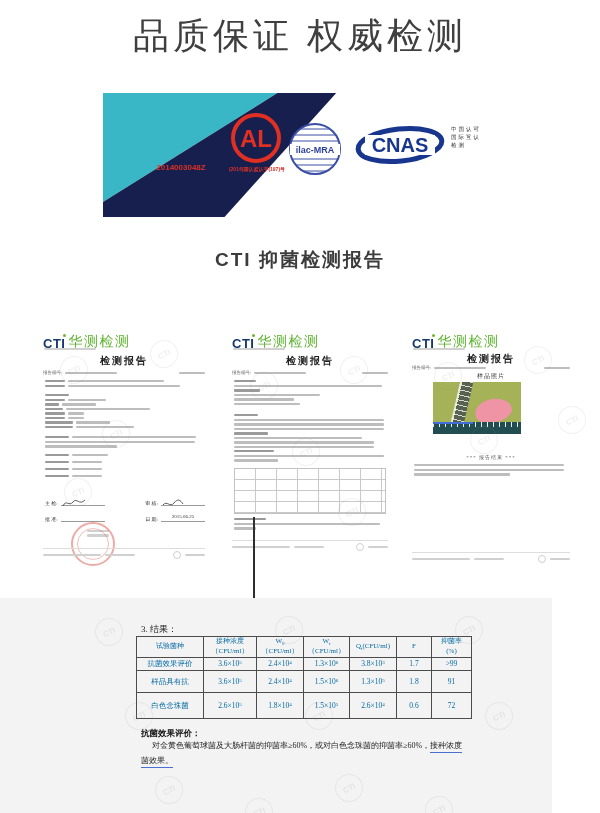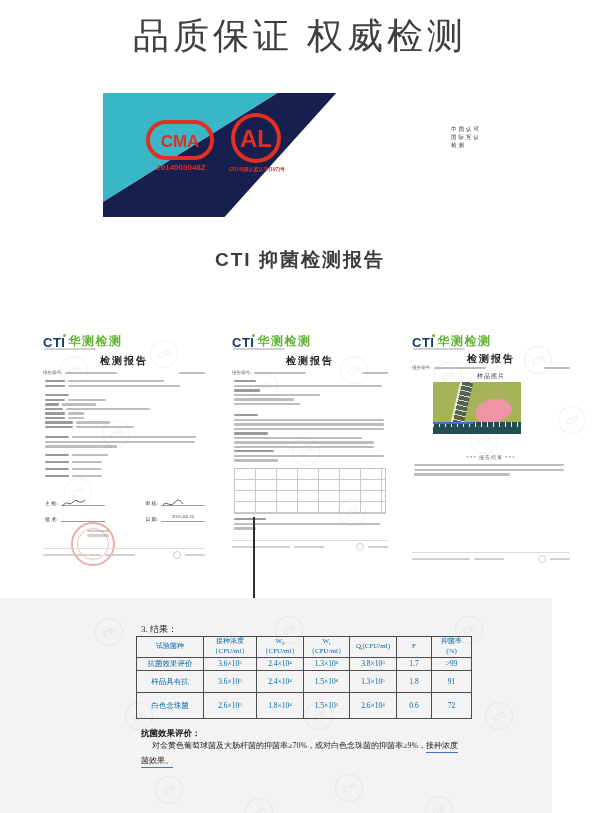--- a/index.html
+++ b/index.html
@@ -25,21 +25,21 @@
 
   
   .pg{position:absolute;background:#fff}
   .pgL{left:35px;top:328px;width:178px;height:236px}
   .pgM{left:224px;top:328px;width:172px;height:228px}
   .pgR{left:404px;top:328px;width:174px;height:240px}
 
   .cti{position:absolute;left:8px;top:6px;line-height:1;white-space:nowrap}
   .cti b{font-size:13px;color:#15386b;letter-spacing:.5px;font-family:"Liberation Sans",sans-serif}
   .cti .dot{display:inline-block;width:3px;height:3px;background:#6cb52d;border-radius:50%;vertical-align:top;margin:0 2px 0 -2px}
-  .cti .cn{font-size:12px;color:#5fb231;font-weight:700;letter-spacing:1.5px;vertical-align:2px}
+  .cti .cn{font-size:14px;color:#5fb231;font-weight:400;letter-spacing:1.5px;vertical-align:2px}
   .cti-tag{position:absolute;left:9px;top:20px;width:52px;height:1.6px;background:#d9d9d9}
 
   .doc-title{position:absolute;left:0;right:0;top:26px;text-align:center;
              font-family:"Liberation Serif",serif;font-size:10px;font-weight:700;color:#1f1f1f;letter-spacing:2px}
   .repno{position:absolute;left:8px;right:8px;top:43px;display:flex;align-items:center;gap:3px;
          font-family:"Liberation Serif",serif;font-size:4.5px;color:#6a6a6a;line-height:1}
   .repno .sp{flex:1}
 
   .b{display:block;height:2.4px;background:#bdbdbd;border-radius:1px}
   .b.dk{background:#9a9a9a}
@@ -107,37 +107,58 @@
 <body>
 
 <div class="canvas">
 
   <h1 class="page-title">品质保证 权威检测</h1>
 
   <div class="banner">
     <div class="shape cyan"></div>
     <div class="shape navy"></div>
 
-    <div class="abs" style="left:42px;top:24px">
-      <svg width="70" height="46" viewBox="0 0 70 46">
-        <rect x="3" y="5" width="64" height="36" rx="18" ry="18" fill="none" stroke="#e03024" stroke-width="4"></rect>
-        <text x="35" y="30" text-anchor="middle" font-family="Liberation Sans,sans-serif" font-size="17" font-weight="bold" fill="#e03024">CMA</text>
-      </svg>
-    </div>
     <div class="logo-code" style="left:36px;top:70px;width:84px;font-size:8px">2014003048Z</div>
 
     <div class="abs" style="left:126px;top:18px">
       <svg width="54" height="54" viewBox="0 0 54 54">
         <circle cx="27" cy="27" r="23" fill="none" stroke="#e03024" stroke-width="4"></circle>
         <text x="27" y="36" text-anchor="middle" font-family="Liberation Sans,sans-serif" font-size="24" font-weight="bold" fill="#e03024">AL</text>
       </svg>
     </div>
     <div class="logo-code" style="left:112px;top:73px;width:84px;font-size:5px">(2014)国认监认字(197)号</div>
 
-
+    <div class="abs" style="left:184px;top:28px">
+      <svg width="56" height="56" viewBox="0 0 56 56">
+        <defs>
+            <clipPath id="ic">
+              <circle cx="28" cy="28" r="25"></circle>
+            </clipPath>
+          </defs>
+        <circle cx="28" cy="28" r="25" fill="#fff" stroke="#3a4fa5" stroke-width="2"></circle>
+        <g clip-path="url(#ic)" stroke="#3a4fa5" stroke-width="1">
+          <line x1="0" y1="8" x2="56" y2="8"></line>
+            <line x1="0" y1="14" x2="56" y2="14"></line>
+          <line x1="0" y1="20" x2="56" y2="20"></line>
+            <line x1="0" y1="38" x2="56" y2="38"></line>
+          <line x1="0" y1="44" x2="56" y2="44"></line>
+            <line x1="0" y1="50" x2="56" y2="50"></line>
+        </g>
+        <rect x="3" y="23" width="50" height="11" fill="#fff"></rect>
+        <text x="28" y="32" text-anchor="middle" font-family="Liberation Sans,sans-serif" font-size="9" font-weight="bold" fill="#2b3f9e">ilac-MRA</text>
+      </svg>
+    </div>
+
+    <div class="abs" style="left:252px;top:30px">
+      <svg width="90" height="44" viewBox="0 0 90 44">
+        <ellipse cx="45" cy="22" rx="42" ry="16" fill="none" stroke="#18368e" stroke-width="5" transform="rotate(-6 45 22)"></ellipse>
+        <rect x="10" y="12" width="70" height="20" fill="#fff"></rect>
+        <text x="45" y="29" text-anchor="middle" font-family="Liberation Sans,sans-serif" font-size="20" font-weight="bold" fill="#18368e">CNAS</text>
+      </svg>
+    </div>
     <div class="cnas-caption" style="left:348px;top:32px">
       <div>中国认可</div>
       <div>国际互认</div>
       <div>检测</div>
     </div>
   </div>
 
   <h2 class="sect-heading">CTI 抑菌检测报告</h2>
 
   <section class="pg pgL">
@@ -459,21 +480,21 @@
         <td><span>1.5×10</span><sup>5</sup></td>
         <td><span>2.6×10</span><sup>4</sup></td>
         <td><span>0.6</span><sup></sup></td>
         <td><span>72</span><sup></sup></td>
       </tr>
     </tbody>
       </table>
 
     <div class="eval-label">抗菌效果评价：</div>
     <div class="eval-line" style="left:152px;top:144px">
-      <span>对金黄色葡萄球菌及大肠杆菌的抑菌率≥70%，或对白色念珠菌的抑菌率≥9%，</span><span class="u">接种浓度</span>
+      <span>对金黄色葡萄球菌及大肠杆菌的抑菌率≥60%，或对白色念珠菌的抑菌率≥60%，</span><span class="u">接种浓度</span>
     </div>
     <div class="eval-line" style="left:141px;top:159px">
       <span class="u">菌效果。</span>
     </div>
   </section>
 
   <div class="wm" style="left:60px;top:356px">CTI</div>
   <div class="wm" style="left:150px;top:340px">CTI</div>
   <div class="wm" style="left:102px;top:420px">CTI</div>
   <div class="wm" style="left:64px;top:478px">CTI</div>

